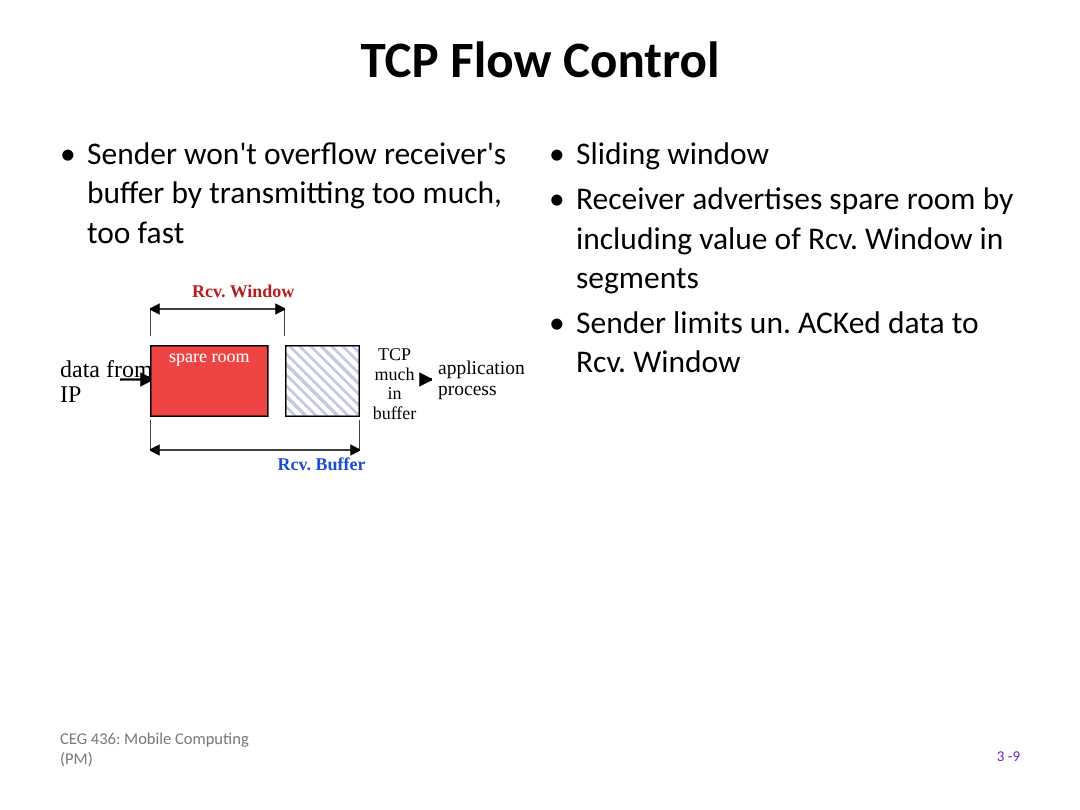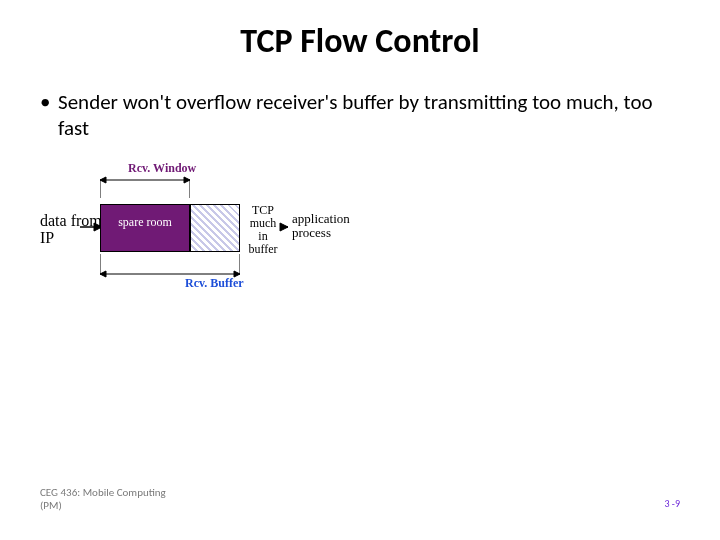--- a/index.html
+++ b/index.html
@@ -20,21 +20,20 @@
   }
   .title {
     text-align: center;
     font-size: 34px;
     font-weight: 700;
     margin-bottom: 28px;
   }
   .columns {
     display: flex;
     gap: 12px;
-    flex-direction: column;
   }
   .col {
     flex: 1;
   }
   ul.bullets {
     list-style: none;
     padding: 0;
   }
   ul.bullets > li {
     font-size: 21px;
@@ -70,37 +69,36 @@
     margin-top: 22px;
     position: relative;
     width: 300px;
     height: 150px;
     font-family: "Times New Roman", serif;
     font-size: 12px;
   }
   .rcvw-label {
     position: absolute;
     font-weight: bold;
-    color: #701a75;
+    color: #b91c1c;
   }
   .buf {
     position: absolute;
     border: 1px solid #000;
     top: 40px;
     height: 48px;
   }
   .spare {
     left: 60px;
-    width: 90px;
-    background: #701a75;
+    width: 79px;
+    background: #ef4444;
     color: #fff;
     text-align: center;
     font-size: 12px;
     line-height: 1.1;
-    padding-top: 11px;
   }
   .tcpdata {
     left: 150px;
     width: 50px;
     background: repeating-linear-gradient(
       45deg,
       #fff, #fff 3px, #c8c8e8 3px, #c8c8e8 5px
     );
   }
   .tcpdata-label {
@@ -203,19 +201,24 @@
           <line x1="140" y1="0" x2="140" y2="20" stroke="#000" stroke-width="1"></line>
           <line x1="0" y1="20" x2="140" y2="20" stroke="#000" stroke-width="1"></line>
           <polygon points="0,20 6,17 6,23"></polygon>
           <polygon points="140,20 134,17 134,23"></polygon>
         </svg>
         <div class="rcvbuf-label" style="left:145px; top:112px;">Rcv. Buffer</div>
       </div>
     </div>
 
     <div class="col">
+      <ul class="bullets">
+        <li>Sliding window</li>
+        <li>Receiver advertises spare room by including value of Rcv. Window in segments</li>
+        <li>Sender limits un. ACKed data to Rcv. Window</li>
+      </ul>
     </div>
   </div>
 
   <div class="footer-left"><span style="white-space:pre-line;">CEG 436: Mobile Computing
 (PM)</span></div>
   <div class="footer-right">3 -9</div>
 </div>
 
 </body></html>

